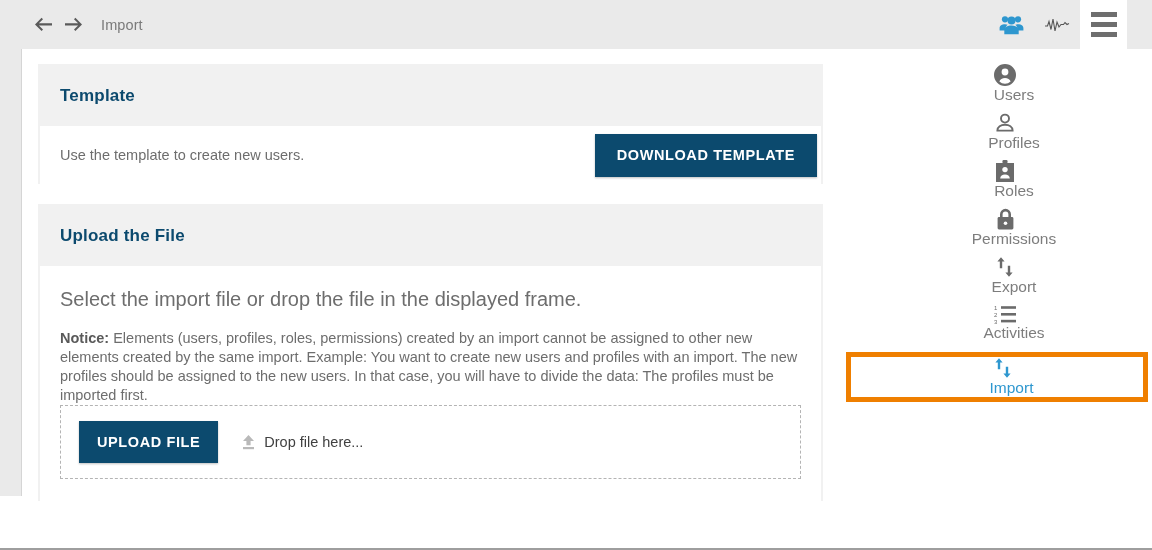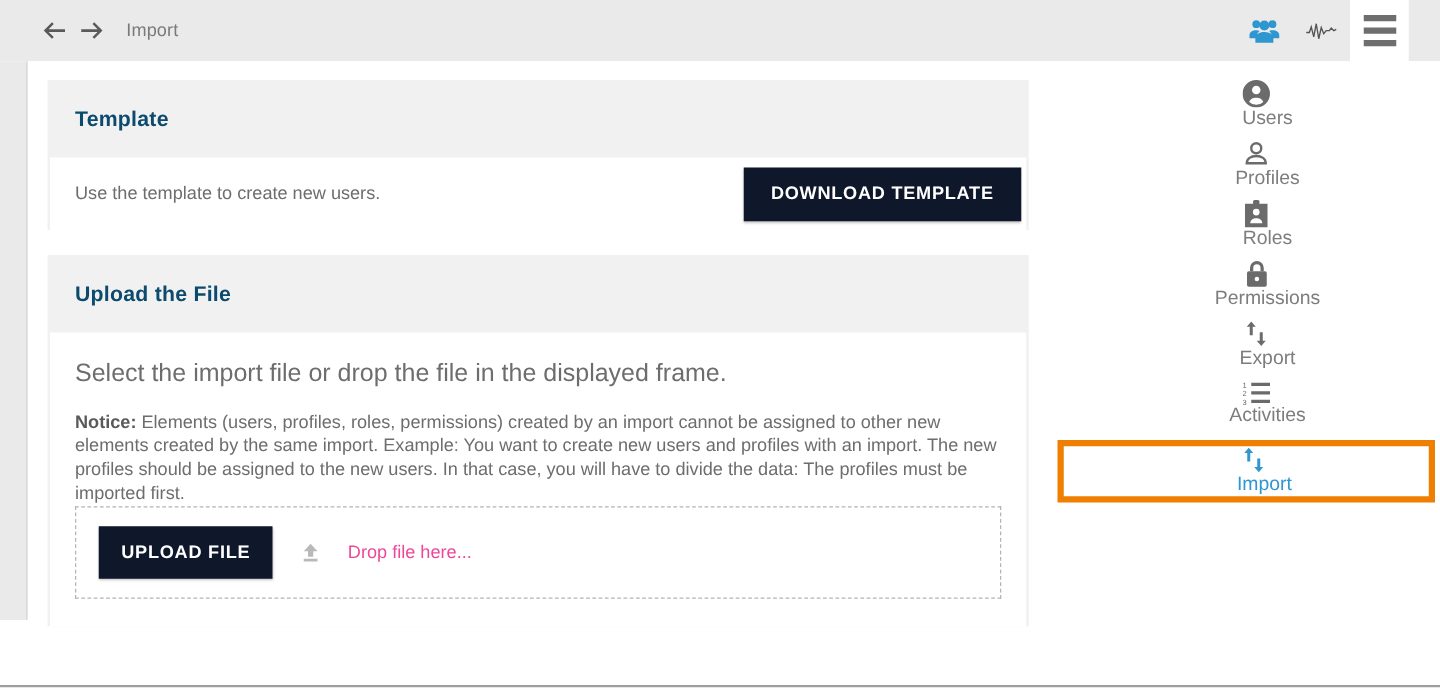--- a/index.html
+++ b/index.html
@@ -142,21 +142,21 @@
     padding: 0 4px 0 20px;
     justify-content: space-between;
   }
 
   .template-text {
     font-size: 14.5px;
     color: #6d6d6d;
   }
 
   .btn {
-    background: #0f172a;
+    background: #0c4a6e;
     color: #ffffff;
     border: none;
     font-family: "Liberation Sans", sans-serif;
     font-size: 14.5px;
     font-weight: bold;
     letter-spacing: .6px;
     cursor: pointer;
     box-shadow: 0 1px 2px rgba(0,0,0,.25);
   }
 
@@ -192,23 +192,23 @@
   }
 
   .btn-upload {
     height: 42px;
     padding: 0 18px;
   }
 
   .drop-hint {
     display: flex;
     align-items: center;
-    gap: 21px;
+    gap: 7px;
     margin-left: 22px;
-    color: #ec4899;
+    color: #404040;
     font-size: 14.5px;
   }
   .drop-hint .up-ic { color: #b9b9b9; display: flex; }
 
   
   .sidemenu {
     position: absolute;
     left: 846px;
     top: 15px;
     width: 302px;

